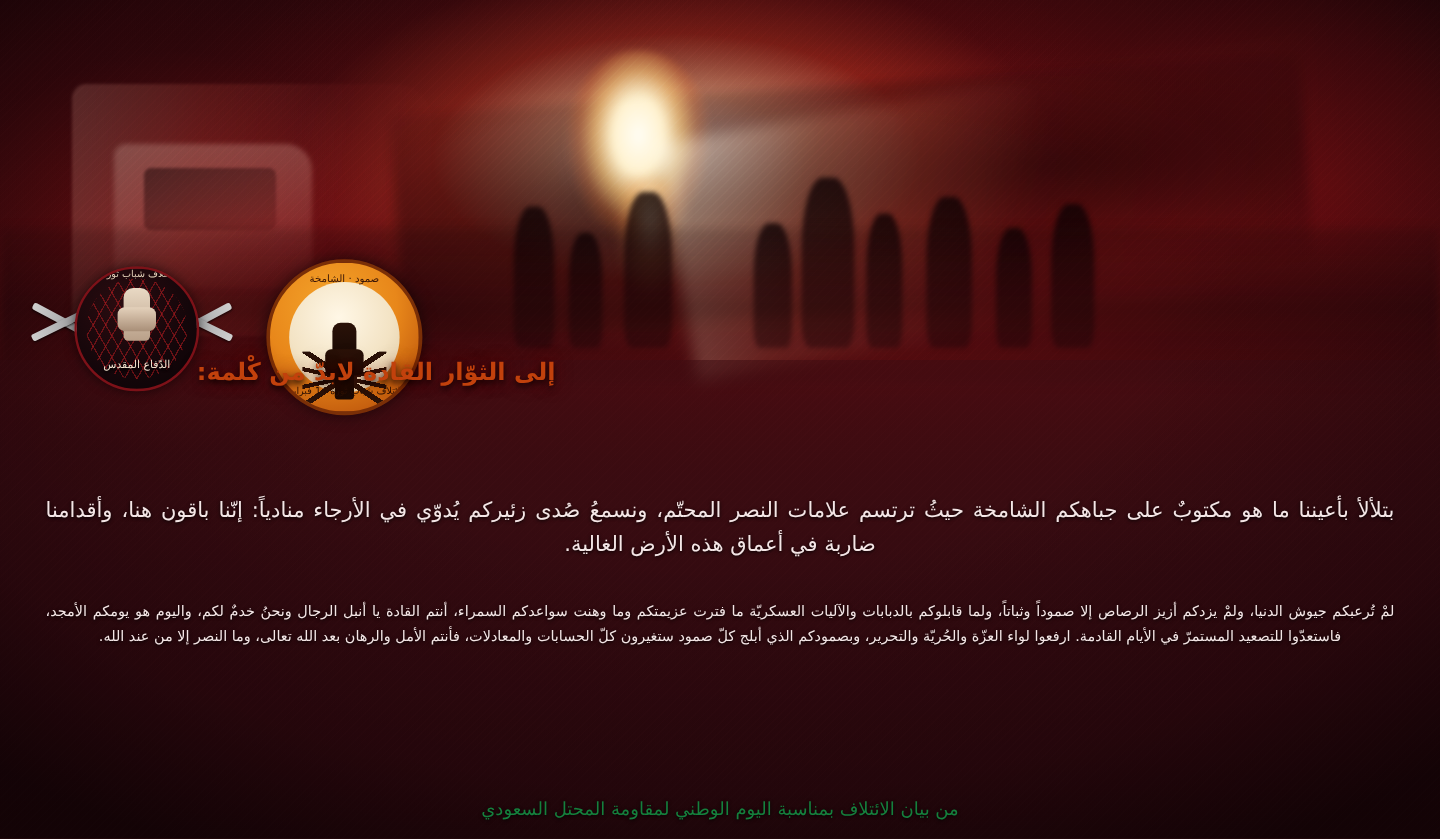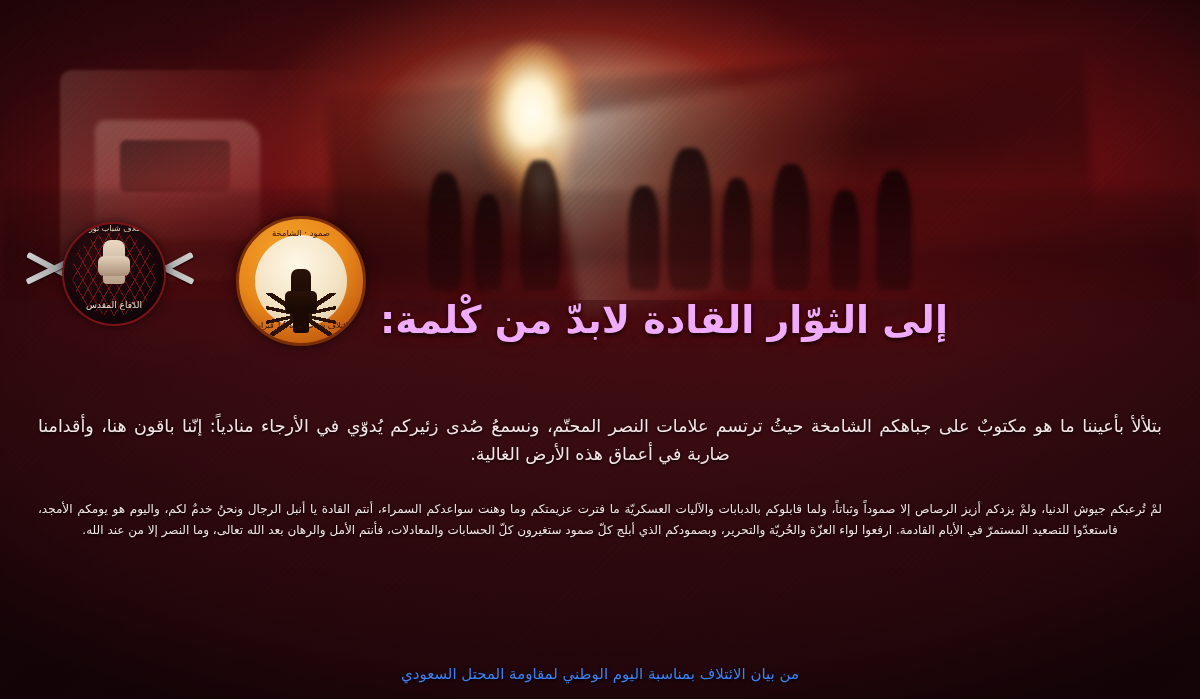--- a/index.html
+++ b/index.html
@@ -116,21 +116,21 @@
     position: absolute; left: 0; right: 0; top: 300px; bottom: 0;
     background: linear-gradient(180deg, rgba(60,12,18,0.55) 0%, rgba(56,12,18,0.80) 30%, rgba(50,10,16,0.88) 70%, rgba(44,9,14,0.92) 100%);
   }
 
   
   .emblem-row {
     position: absolute;
     left: 40px; top: 212px;
     display: flex;
     align-items: flex-start;
-    gap: 44px;
+    gap: 30px;
     z-index: 6;
   }
   .emblem {
     position: relative;
     width: 140px; height: 140px;
   }
   
   .em1-disc {
     position: absolute; left: 22px; top: 10px;
     width: 100px; height: 100px; border-radius: 50%;
@@ -227,27 +227,27 @@
     white-space: nowrap;
   }
   .em2-top { top: 10px; }
   .em2-bottom { bottom: 12px; color: #2c1105; font-size: 8px; }
 
   
   .headline {
     position: absolute;
     right: 36px; top: 298px;
     width: 1000px;
-    text-align: center;
+    text-align: left;
     direction: rtl;
     font-family: "DejaVu Sans", sans-serif;
     font-weight: bold;
-    font-size: 38px;
+    font-size: 20px;
     letter-spacing: .5px;
-    color: #f0abfc;
+    color: #c2410c;
     text-shadow: 0 2px 5px rgba(0,0,0,0.85), 0 0 14px rgba(120,0,6,0.7);
     z-index: 7;
   }
   .body-block {
     position: absolute;
     right: 38px;
     width: 1124px;
     direction: rtl;
     text-align: justify;
     text-align-last: center;
@@ -258,21 +258,21 @@
     margin-top: 44px;
   }
   #para1 { top: 368px; font-size: 17.5px; line-height: 1.62; }
   #para2 { top: 455px; font-size: 12px; line-height: 1.74; }
 
   .footer {
     position: absolute;
     left: 0; right: 0; bottom: 12px;
     direction: rtl;
     text-align: center;
-    color: #3b82f6;
+    color: #15803d;
     font-family: "DejaVu Sans", sans-serif;
     font-size: 15px;
     line-height: 1.7;
     z-index: 7;
     text-shadow: 0 1px 3px rgba(0,0,0,0.9);
   }
   .footer .line2 { font-size: 14px; }
 </style>
 </head>
 <body>

